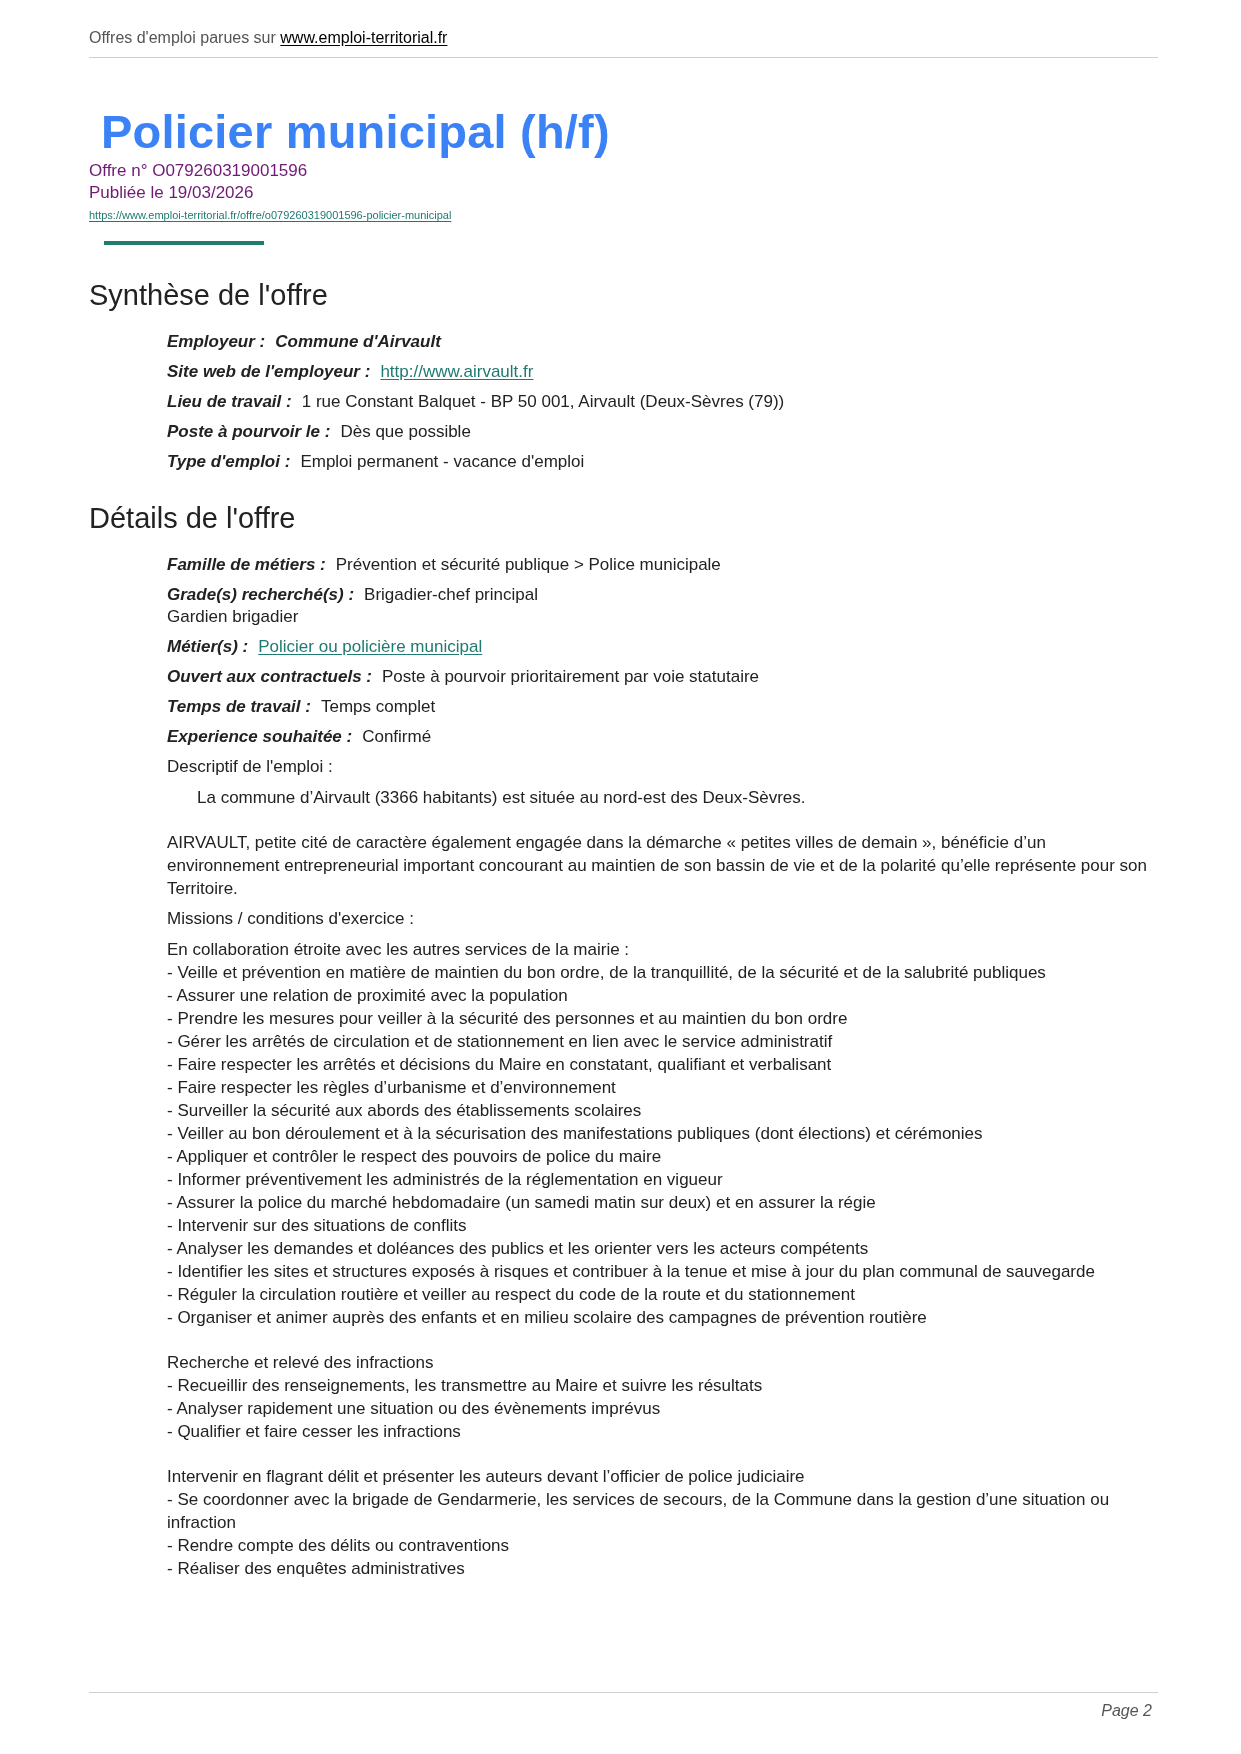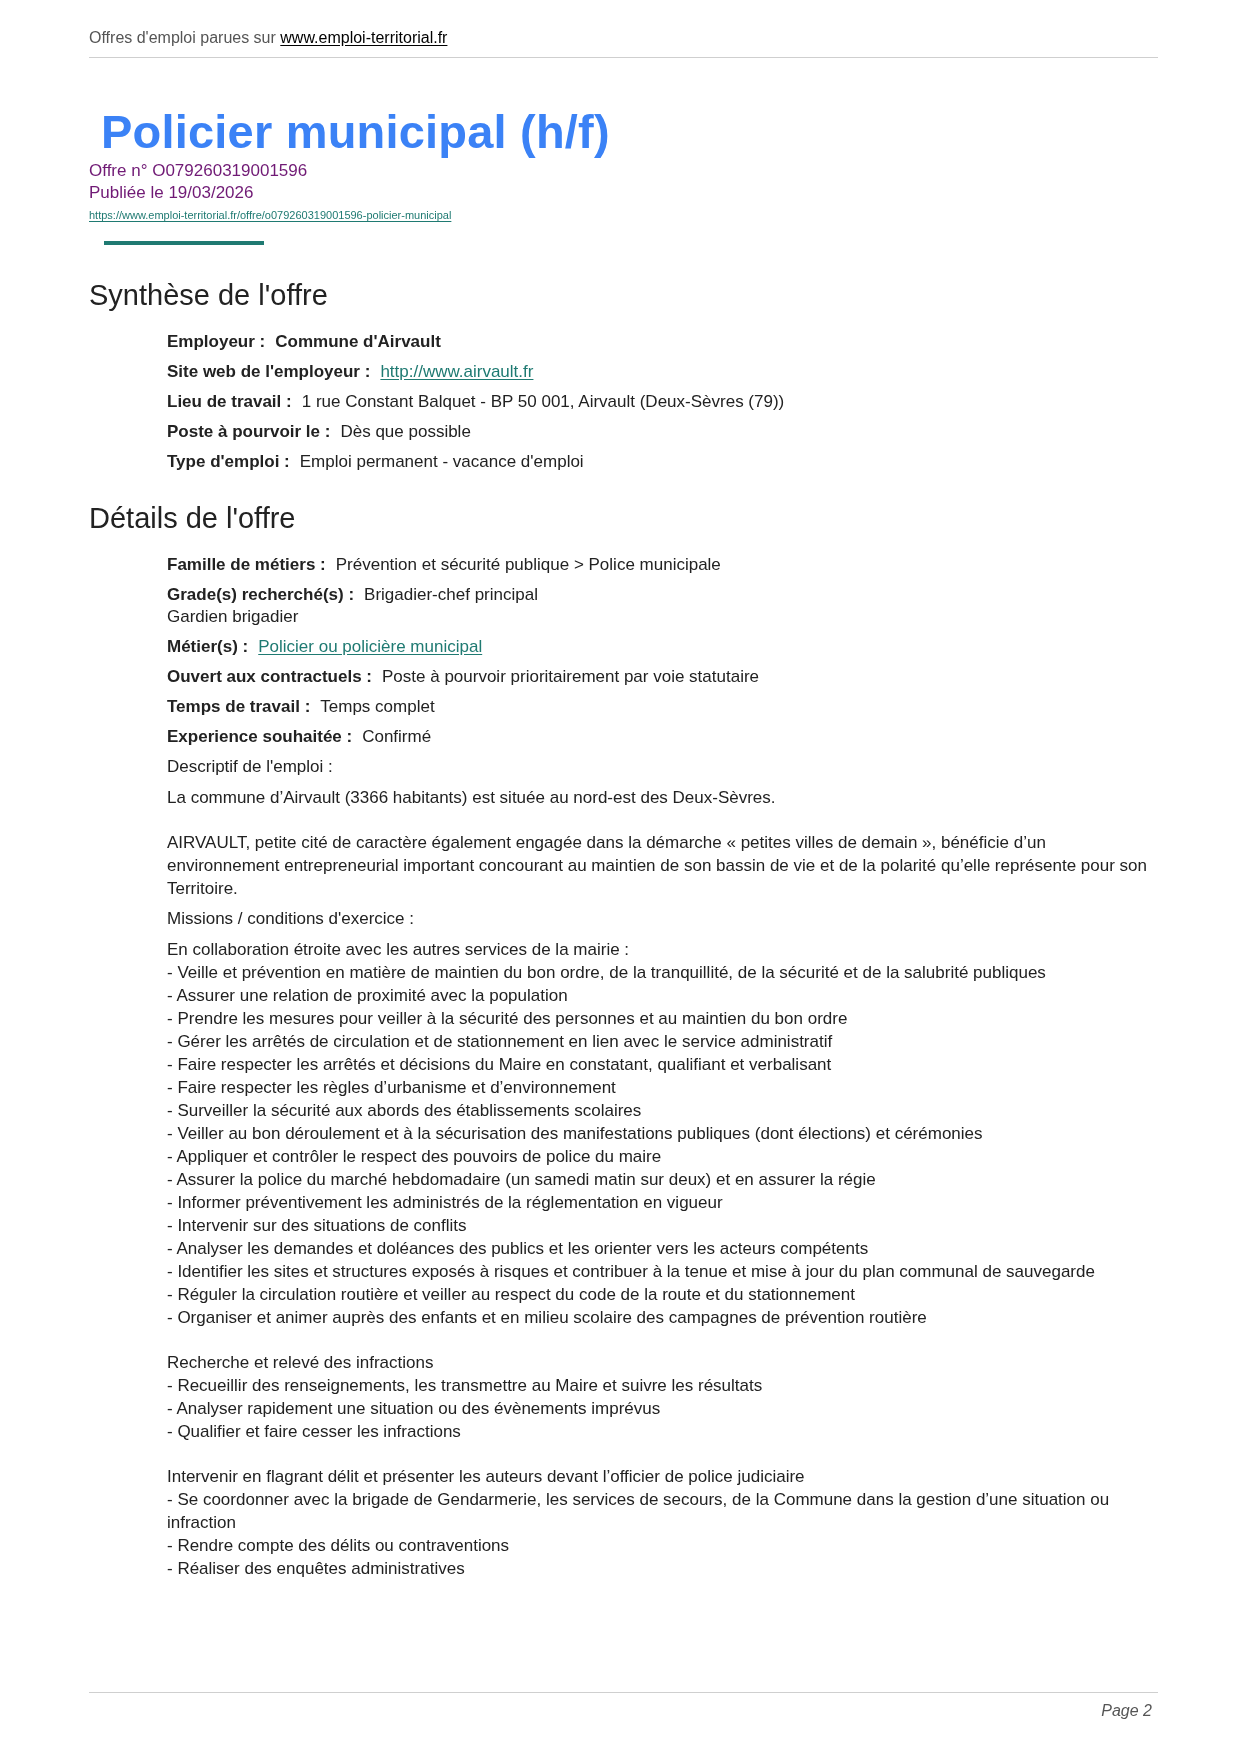--- a/index.html
+++ b/index.html
@@ -35,28 +35,28 @@
 
     .section-title {
       position: absolute; left: 89px;
       font-size: 29px; color: #222; font-weight: normal;
     }
     #sec1-title { top: 279px; }
     #sec2-title { top: 502px; }
 
     .fields { position: absolute; left: 167px; width: 990px; font-size: 17px; }
     .field { line-height: 22px; margin-bottom: 8px; }
-    .field .lbl { font-weight: bold; color: #222; }
+    .field .lbl { font-weight: bold; color: #222; font-style: italic; }
     .field .val { color: #222; }
     .field .gap { display: inline-block; width: 10px; }
     #sec1-fields { top: 331px; }
     #sec2-fields { top: 554px; }
 
     .para { line-height: 23px; color: #222; }
-    .para.gap-after { margin-bottom: 22px; }
+    .para.gap-after { margin-bottom: 22px; margin-left: 30px; }
     .mission-lines .line { line-height: 23px; }
     .block-gap { height: 22px; }
     .sub-head { font-weight: normal; line-height: 22px; margin-bottom: 8px; }
 
     .footer-line {
       position: absolute; left: 89px; top: 1692px; width: 1069px; height: 1px;
       background: #cfcfcf;
     }
     .page-num {
       position: absolute; right: 89px; top: 1702px;
@@ -126,22 +126,22 @@
       <div class="line">En collaboration étroite avec les autres services de la mairie :</div>
       <div class="line">- Veille et prévention en matière de maintien du bon ordre, de la tranquillité, de la sécurité et de la salubrité publiques</div>
       <div class="line">- Assurer une relation de proximité avec la population</div>
       <div class="line">- Prendre les mesures pour veiller à la sécurité des personnes et au maintien du bon ordre</div>
       <div class="line">- Gérer les arrêtés de circulation et de stationnement en lien avec le service administratif</div>
       <div class="line">- Faire respecter les arrêtés et décisions du Maire en constatant, qualifiant et verbalisant</div>
       <div class="line">- Faire respecter les règles d’urbanisme et d’environnement</div>
       <div class="line">- Surveiller la sécurité aux abords des établissements scolaires</div>
       <div class="line">- Veiller au bon déroulement et à la sécurisation des manifestations publiques (dont élections) et cérémonies</div>
       <div class="line">- Appliquer et contrôler le respect des pouvoirs de police du maire</div>
+      <div class="line">- Informer préventivement les administrés de la réglementation en vigueur</div>
       <div class="line">- Assurer la police du marché hebdomadaire (un samedi matin sur deux) et en assurer la régie</div>
-      <div class="line">- Informer préventivement les administrés de la réglementation en vigueur</div>
       <div class="line">- Intervenir sur des situations de conflits</div>
       <div class="line">- Analyser les demandes et doléances des publics et les orienter vers les acteurs compétents</div>
       <div class="line">- Identifier les sites et structures exposés à risques et contribuer à la tenue et mise à jour du plan communal de sauvegarde</div>
       <div class="line">- Réguler la circulation routière et veiller au respect du code de la route et du stationnement</div>
       <div class="line">- Organiser et animer auprès des enfants et en milieu scolaire des campagnes de prévention routière</div>
     </div>
   <div class="block-gap"></div>
   <div class="mission-lines">
       <div class="line">Recherche et relevé des infractions</div>
       <div class="line">- Recueillir des renseignements, les transmettre au Maire et suivre les résultats</div>

